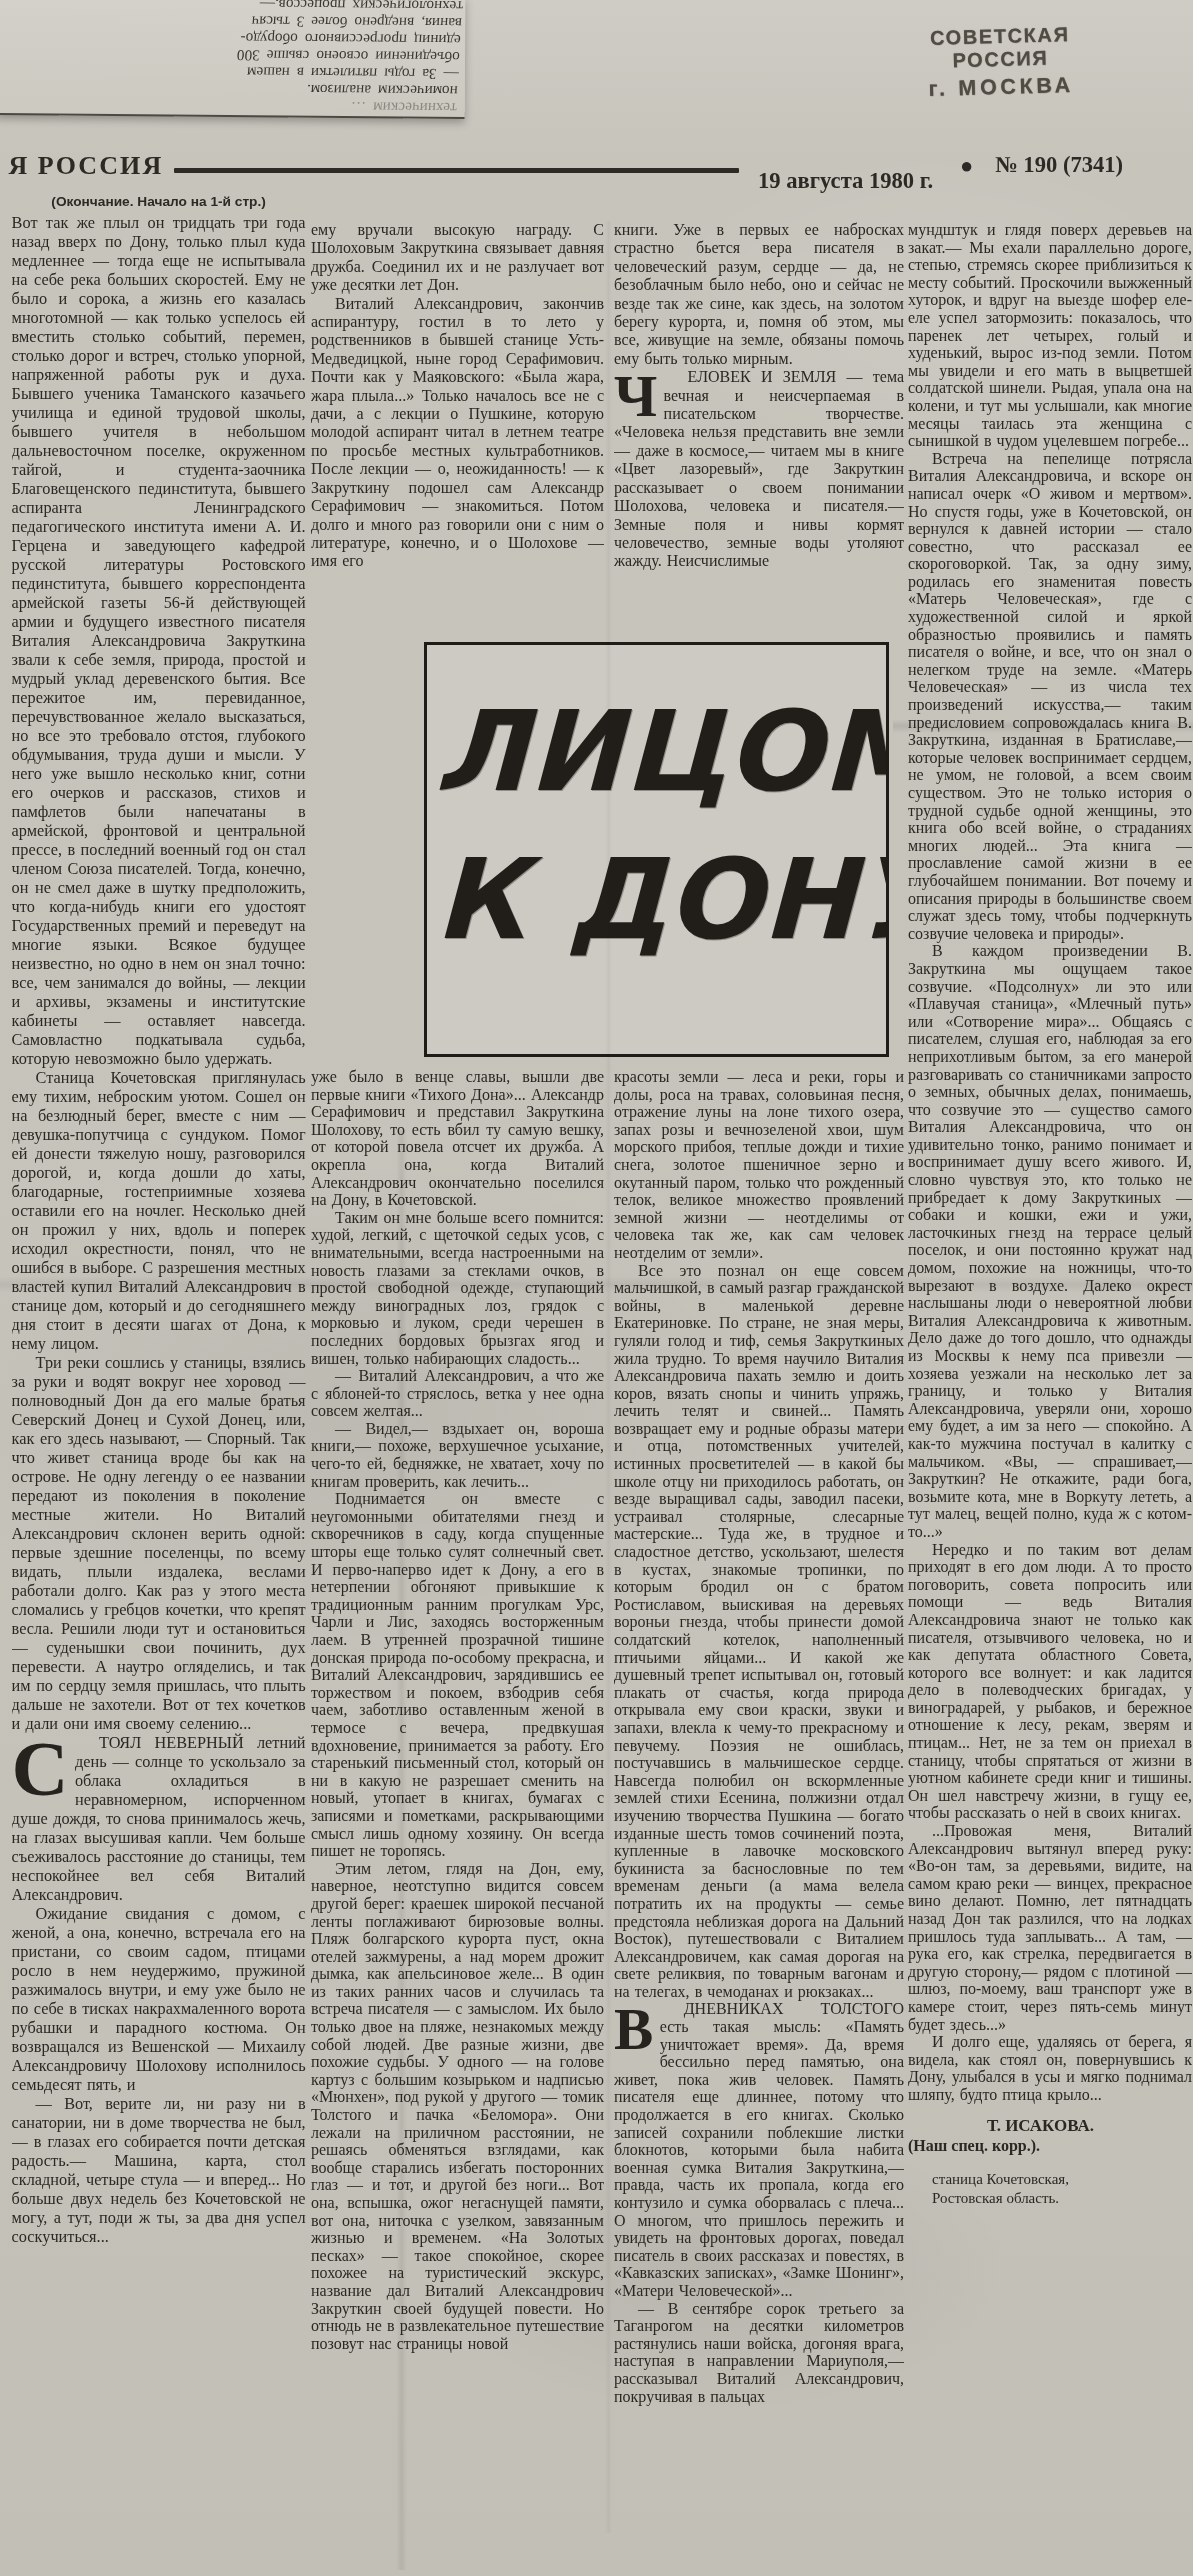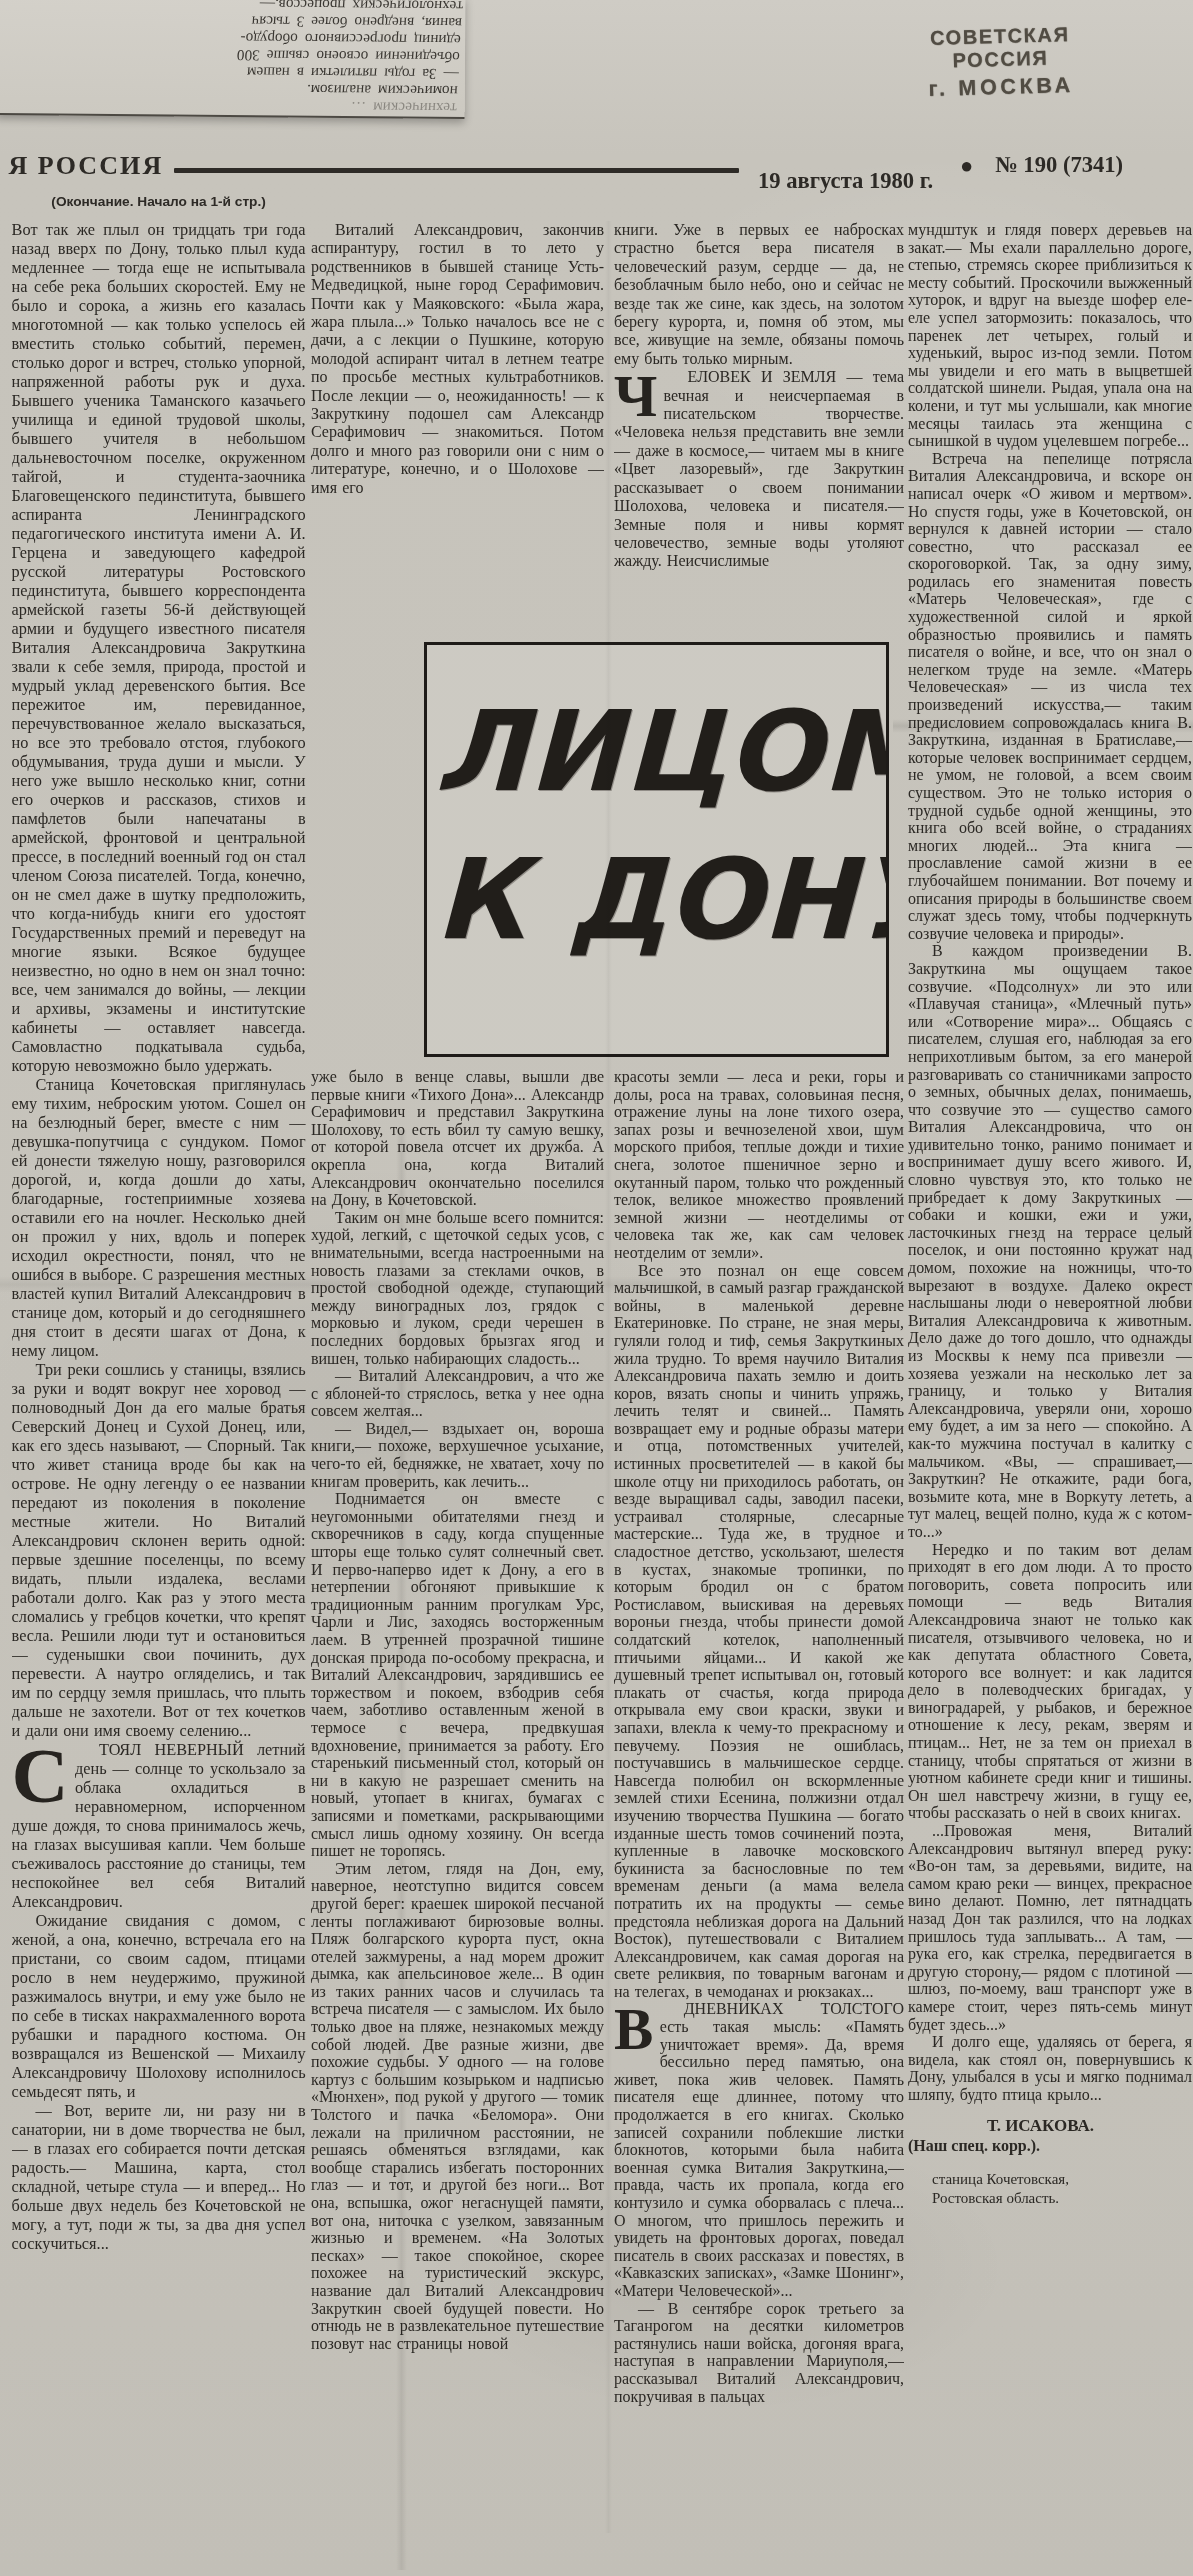--- a/index.html
+++ b/index.html
@@ -42,21 +42,21 @@
   .mast-dot{position:absolute;left:960px;top:153px;font-size:22px;color:#2d2a26;}
   .mast-issue{position:absolute;left:995px;top:152px;font-size:22.6px;font-weight:bold;color:#2d2a26;}
   .contnote{
     position:absolute;left:11.6px;top:194px;width:294px;text-align:center;
     font-family:"Liberation Sans","DejaVu Sans",sans-serif;font-weight:bold;font-size:13.7px;color:#2d2a26;
   }
   
   .col{position:absolute;overflow:hidden;}
   .col p{margin:0;text-indent:24px;text-align:justify;word-spacing:1.1px;}
   .col p.cont{text-indent:0;}
-  #col1{left:11.6px;top:220px;width:294px;height:2354px;font-size:16.3px;line-height:19px;font-family:Liberation Serif, serif;}
+  #col1{left:11.6px;top:213px;width:294px;height:2354px;font-size:16.3px;line-height:19px;font-family:Liberation Serif, serif;}
   #col2top{left:311px;top:221px;width:293px;height:418px;font-size:16px;line-height:18.4px;}
   #col2bot{left:311px;top:1068px;width:293px;height:1504px;font-size:16px;line-height:17.6px;}
   #col3top{left:614px;top:221px;width:290px;height:418px;font-size:16px;line-height:18.4px;}
   #col3bot{left:614px;top:1068px;width:290px;height:1504px;font-size:16px;line-height:17.6px;}
   #col4{left:908px;top:221px;width:284px;height:2351px;font-size:16px;line-height:17.6px;}
   .dropcap{float:left;font-weight:bold;color:#26231f;font-size:59px;line-height:50px;padding:3.2px 6.3px 0 0;text-indent:0;}
   .dropcap.lg{font-size:79px;line-height:66px;}
   
   .hlbox{
     position:absolute;left:424px;top:642px;width:465px;height:415px;
@@ -115,20 +115,21 @@
 
   <div class="col" id="col1">
       <p class="cont">Вот так же плыл он тридцать три года назад вверх по Дону, только плыл куда медленнее — тогда еще не испытывала на себе река больших скоростей. Ему не было и сорока, а жизнь его казалась многотомной — как только успелось ей вместить столько событий, перемен, столько дорог и встреч, столько упорной, напряженной работы рук и духа. Бывшего ученика Таманского казачьего училища и единой трудовой школы, бывшего учителя в небольшом дальневосточном поселке, окруженном тайгой, и студента-заочника Благовещенского пединститута, бывшего аспиранта Ленинградского педагогического института имени А. И. Герцена и заведующего кафедрой русской литературы Ростовского пединститута, бывшего корреспондента армейской газеты 56-й действующей армии и будущего известного писателя Виталия Александровича Закруткина звали к себе земля, природа, простой и мудрый уклад деревенского бытия. Все пережитое им, перевиданное, перечувствованное желало высказаться, но все это требовало отстоя, глубокого обдумывания, труда души и мысли. У него уже вышло несколько книг, сотни его очерков и рассказов, стихов и памфлетов были напечатаны в армейской, фронтовой и центральной прессе, в последний военный год он стал членом Союза писателей. Тогда, конечно, он не смел даже в шутку предположить, что когда-нибудь книги его удостоят Государственных премий и переведут на многие языки. Всякое будущее неизвестно, но одно в нем он знал точно: все, чем занимался до войны, — лекции и архивы, экзамены и институтские кабинеты — оставляет навсегда. Самовластно подкатывала судьба, которую невозможно было удержать.</p>
       <p>Станица Кочетовская приглянулась ему тихим, неброским уютом. Сошел он на безлюдный берег, вместе с ним — девушка-попутчица с сундуком. Помог ей донести тяжелую ношу, разговорился дорогой, и, когда дошли до хаты, благодарные, гостеприимные хозяева оставили его на ночлег. Несколько дней он прожил у них, вдоль и поперек исходил окрестности, понял, что не ошибся в выборе. С разрешения местных властей купил Виталий Александрович в станице дом, который и до сегодняшнего дня стоит в десяти шагах от Дона, к нему лицом.</p>
       <p>Три реки сошлись у станицы, взялись за руки и водят вокруг нее хоровод — полноводный Дон да его малые братья Северский Донец и Сухой Донец, или, как его здесь называют, — Спорный. Так что живет станица вроде бы как на острове. Не одну легенду о ее названии передают из поколения в поколение местные жители. Но Виталий Александрович склонен верить одной: первые здешние поселенцы, по всему видать, плыли издалека, веслами работали долго. Как раз у этого места сломались у гребцов кочетки, что крепят весла. Решили люди тут и остановиться — суденышки свои починить, дух перевести. А наутро огляделись, и так им по сердцу земля пришлась, что плыть дальше не захотели. Вот от тех кочетков и дали они имя своему селению...</p>
       <p><span class="dropcap lg">С</span>ТОЯЛ НЕВЕРНЫЙ летний день — солнце то ускользало за облака охладиться в неравномерном, испорченном душе дождя, то снова принималось жечь, на глазах высушивая капли. Чем больше съеживалось расстояние до станицы, тем неспокойнее вел себя Виталий Александрович.</p>
       <p>Ожидание свидания с домом, с женой, а она, конечно, встречала его на пристани, со своим садом, птицами росло в нем неудержимо, пружиной разжималось внутри, и ему уже было не по себе в тисках накрахмаленного ворота рубашки и парадного костюма. Он возвращался из Вешенской — Михаилу Александровичу Шолохову исполнилось семьдесят пять, и</p>
       <p>— Вот, верите ли, ни разу ни в санатории, ни в доме творчества не был,— в глазах его собирается почти детская радость.— Машина, карта, стол складной, четыре стула — и вперед... Но больше двух недель без Кочетовской не могу, а тут, поди ж ты, за два дня успел соскучиться...</p>
     </div>
   <div class="col" id="col2top">
+      <p class="cont">ему вручали высокую награду. С Шолоховым Закруткина связывает давняя дружба. Соединил их и не разлучает вот уже десятки лет Дон.</p>
       <p>Виталий Александрович, закончив аспирантуру, гостил в то лето у родственников в бывшей станице Усть-Медведицкой, ныне город Серафимович. Почти как у Маяковского: «Была жара, жара плыла...» Только началось все не с дачи, а с лекции о Пушкине, которую молодой аспирант читал в летнем театре по просьбе местных культработников. После лекции — о, неожиданность! — к Закруткину подошел сам Александр Серафимович — знакомиться. Потом долго и много раз говорили они с ним о литературе, конечно, и о Шолохове — имя его</p>
     </div>
   <div class="col" id="col2bot">
       <p class="cont">уже было в венце славы, вышли две первые книги «Тихого Дона»... Александр Серафимович и представил Закруткина Шолохову, то есть вбил ту самую вешку, от которой повела отсчет их дружба. А окрепла она, когда Виталий Александрович окончательно поселился на Дону, в Кочетовской.</p>
       <p>Таким он мне больше всего помнится: худой, легкий, с щеточкой седых усов, с внимательными, всегда настроенными на новость глазами за стеклами очков, в простой свободной одежде, ступающий между виноградных лоз, грядок с морковью и луком, среди черешен в последних бордовых брызгах ягод и вишен, только набирающих сладость...</p>
       <p>— Виталий Александрович, а что же с яблоней-то стряслось, ветка у нее одна совсем желтая...</p>
       <p>— Видел,— вздыхает он, вороша книги,— похоже, верхушечное усыхание, чего-то ей, бедняжке, не хватает, хочу по книгам проверить, как лечить...</p>
       <p>Поднимается он вместе с неугомонными обитателями гнезд и скворечников в саду, когда спущенные шторы еще только сулят солнечный свет. И перво-наперво идет к Дону, а его в нетерпении обгоняют привыкшие к традиционным ранним прогулкам Урс, Чарли и Лис, заходясь восторженным лаем. В утренней прозрачной тишине донская природа по-особому прекрасна, и Виталий Александрович, зарядившись ее торжеством и покоем, взбодрив себя чаем, заботливо оставленным женой в термосе с вечера, предвкушая вдохновение, принимается за работу. Его старенький письменный стол, который он ни в какую не разрешает сменить на новый, утопает в книгах, бумагах с записями и пометками, раскрывающими смысл лишь одному хозяину. Он всегда пишет не торопясь.</p>
       <p>Этим летом, глядя на Дон, ему, наверное, неотступно видится совсем другой берег: краешек широкой песчаной ленты поглаживают бирюзовые волны. Пляж болгарского курорта пуст, окна отелей зажмурены, а над морем дрожит дымка, как апельсиновое желе... В один из таких ранних часов и случилась та встреча писателя — с замыслом. Их было только двое на пляже, незнакомых между собой людей. Две разные жизни, две похожие судьбы. У одного — на голове картуз с большим козырьком и надписью «Мюнхен», под рукой у другого — томик Толстого и пачка «Беломора». Они лежали на приличном расстоянии, не решаясь обменяться взглядами, как вообще старались избегать посторонних глаз — и тот, и другой без ноги... Вот она, вспышка, ожог негаснущей памяти, вот она, ниточка с узелком, завязанным жизнью и временем. «На Золотых песках» — такое спокойное, скорее похожее на туристический экскурс, название дал Виталий Александрович Закруткин своей будущей повести. Но отнюдь не в развлекательное путешествие позовут нас страницы новой</p>
     </div>

